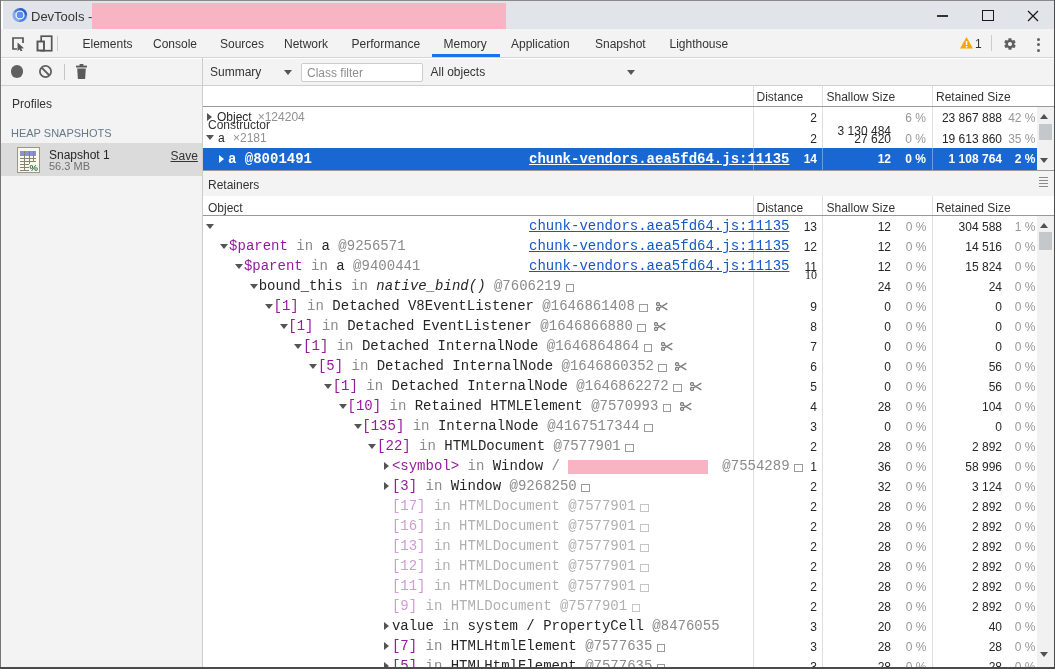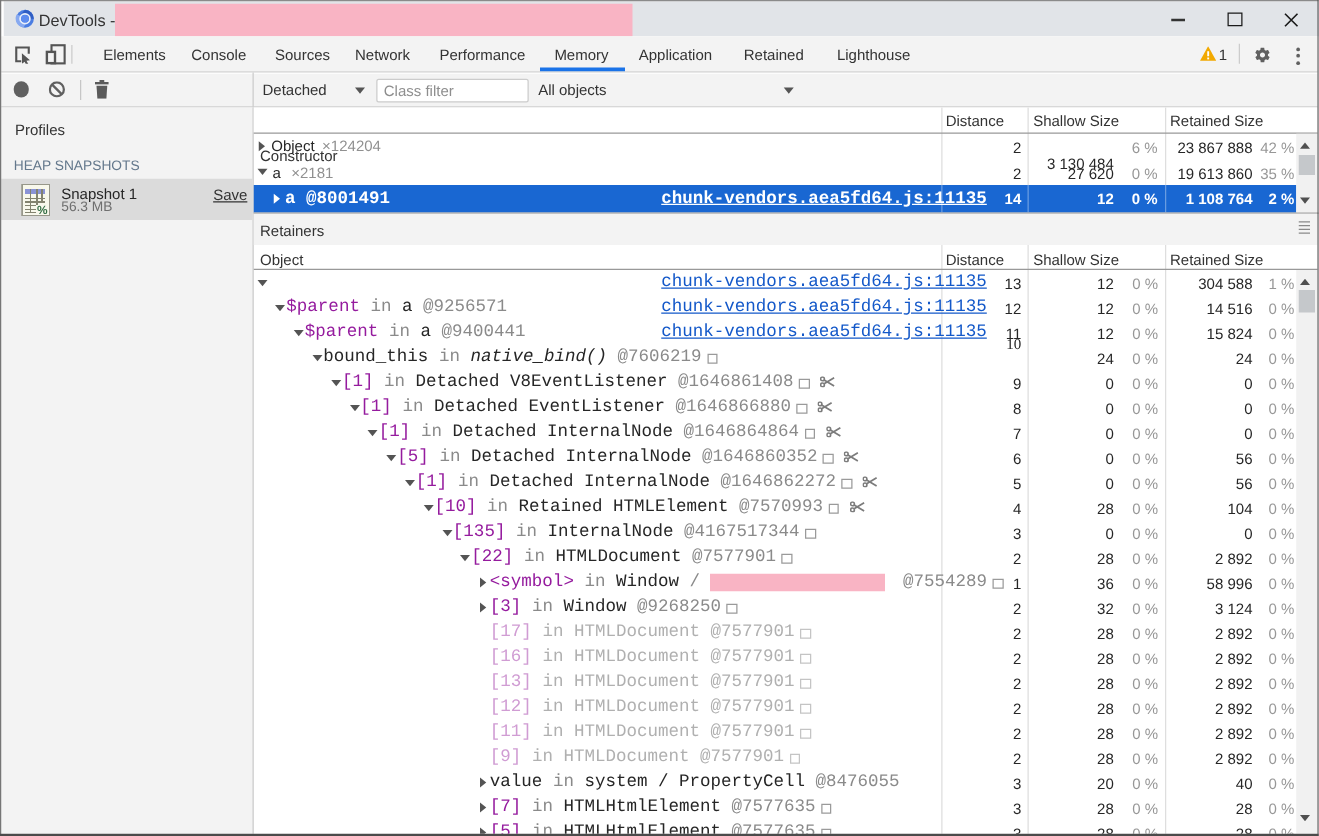--- a/index.html
+++ b/index.html
@@ -73,21 +73,21 @@
     <rect x="1.5" y="6.5" width="6.5" height="9" fill="#F3F3F3" stroke="#555" stroke-width="1.9"></rect>
   </svg>
   <div class="abs" style="left:57px;top:36px;width:1px;height:15px;background:#CCC;"></div>
   <div class="tab" style="left:82.5px;">Elements</div>
   <div class="tab" style="left:153px;">Console</div>
   <div class="tab" style="left:220px;">Sources</div>
   <div class="tab" style="left:284px;">Network</div>
   <div class="tab" style="left:351.5px;">Performance</div>
   <div class="tab" style="left:443.5px;">Memory</div>
   <div class="tab" style="left:511px;">Application</div>
-  <div class="tab" style="left:595px;">Retained</div>
+  <div class="tab" style="left:595px;">Snapshot</div>
   <div class="tab" style="left:669.5px;">Lighthouse</div>
   <div class="abs" style="left:431.5px;top:54px;width:68px;height:3px;background:#1A73E8;"></div>
 
   <svg class="abs" style="left:960px;top:36.5px" width="13" height="12" viewBox="0 0 13 12">
     <path d="M6.5 0 L13 11.5 H0 Z" fill="#F2A900"></path>
     <rect x="5.8" y="4" width="1.5" height="4" fill="#fff"></rect>
     <rect x="5.8" y="9" width="1.5" height="1.5" fill="#fff"></rect>
   </svg>
   <div class="tab" style="left:975px;">1</div>
   <div class="abs" style="left:991px;top:35px;width:1px;height:16px;background:#CCC;"></div>
@@ -104,21 +104,21 @@
     <circle cx="6.5" cy="6.5" r="5.6" fill="none" stroke="#606060" stroke-width="1.8"></circle>
     <line x1="2.5" y1="2.5" x2="10.5" y2="10.5" stroke="#606060" stroke-width="1.8"></line>
   </svg>
   <div class="abs" style="left:63.5px;top:63.5px;width:1px;height:16px;background:#C6C6C6;"></div>
   <svg class="abs" style="left:76px;top:63.5px" width="11" height="15" viewBox="0 0 11 15">
     <rect x="3.6" y="0" width="3.8" height="2" fill="#5a5a5a"></rect>
     <rect x="0" y="1.6" width="11" height="1.9" fill="#5a5a5a"></rect>
     <path d="M1.2 4.5 H9.8 L9.1 15 H1.9 Z" fill="#5a5a5a"></path>
   </svg>
   <div class="abs" style="left:202px;top:58px;width:1px;height:28px;background:#CBCBCB;"></div>
-  <div class="tab" style="left:210px;top:65px;">Detached</div>
+  <div class="tab" style="left:210px;top:65px;">Summary</div>
   <div class="trid" style="left:284px;top:69.5px;border-left-width:4px;border-right-width:4px;border-top-width:5px;border-top-color:#555;"></div>
   <div class="abs" style="left:300.5px;top:63px;width:120px;height:17px;background:#fff;border:1px solid #CCC;border-radius:2px;"></div>
   <div class="abs" style="left:307px;top:65.5px;font-size:12px;color:#8E8E8E;">Class filter</div>
   <div class="tab" style="left:430.5px;top:65px;">All objects</div>
   <div class="trid" style="left:627px;top:69.5px;border-left-width:4px;border-right-width:4px;border-top-width:5px;border-top-color:#555;"></div>
 
   <div class="sidebar"></div>
   <div class="abs" style="left:12px;top:96.5px;font-size:12px;color:#333;">Profiles</div>
   <div class="abs" style="left:11px;top:126.5px;font-size:11px;color:#64788C;">HEAP SNAPSHOTS</div>
   <div class="abs" style="left:1px;top:143px;width:201px;height:33px;background:#DBDBDB;"></div>

